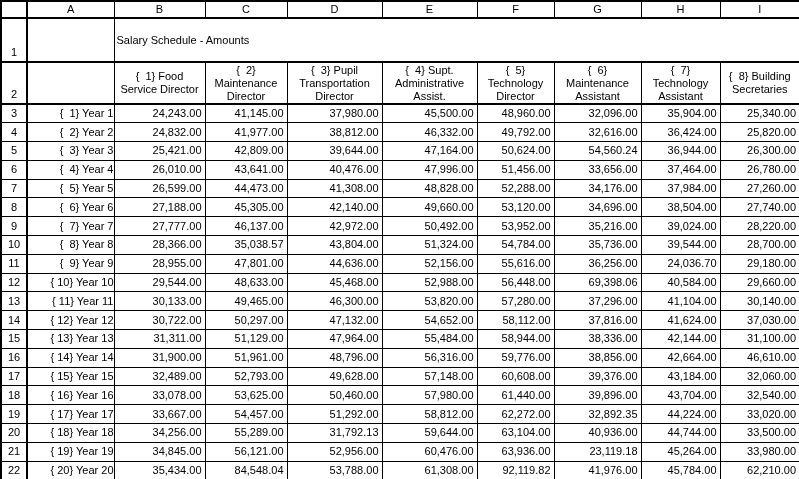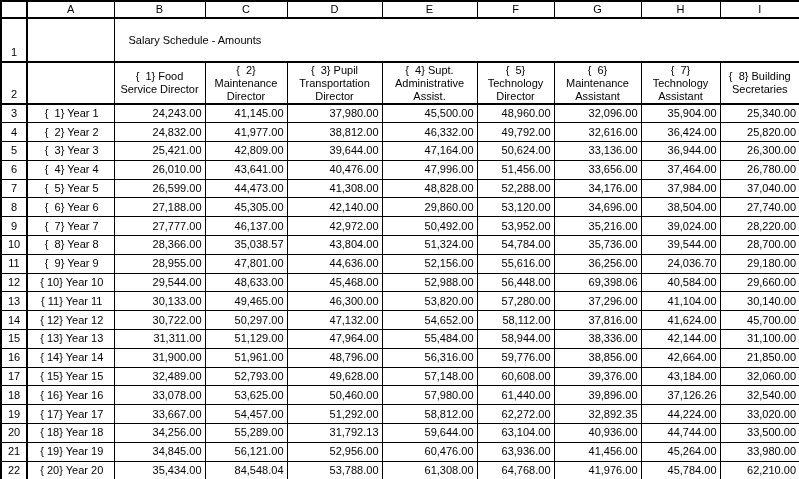--- a/index.html
+++ b/index.html
@@ -20,28 +20,28 @@
     padding: 0; overflow: hidden; color: #000000;
   }
   tr.colhead-row { height: 17px; }
   tr.colhead-row td {
     text-align: center; vertical-align: middle;
     border-bottom-width: 2px;
   }
   td.corner, td.rownum { border-right-width: 2px; text-align: center; }
   tr.title-row { height: 44px; }
   tr.title-row td { vertical-align: middle; }
-  td.title-cell { text-align: left; padding-left: 14px; }
+  td.title-cell { text-align: left; padding-left: 2px; }
   tr.header-row { height: 42px; }
   tr.header-row td { border-top-width: 2px; border-bottom-width: 2px; vertical-align: middle; }
   td.hcell { text-align: center; white-space: pre-wrap; }
   tr.title-row td.rownum, tr.header-row td.rownum { vertical-align: bottom; padding-bottom: 2px; }
   tr.data-row { height: 18.8px; }
   tr.data-row td { vertical-align: middle; }
-  td.acell { text-align: center; padding-left: 2px; white-space: pre; }
+  td.acell { text-align: right; padding-left: 2px; white-space: pre; }
   td.ncell { text-align: right; padding-right: 3px; }
 </style>
 </head>
 <body>
 
 <div>
   <table class="grid">
     <colgroup>
       <col style="width:26px">
         <col style="width:87px">
@@ -123,21 +123,21 @@
           <td class="ncell">25,820.00</td>
         </tr>
         <tr class="data-row">
           <td class="rownum">5</td>
           <td class="acell">{  3} Year 3</td>
           <td class="ncell">25,421.00</td>
           <td class="ncell">42,809.00</td>
           <td class="ncell">39,644.00</td>
           <td class="ncell">47,164.00</td>
           <td class="ncell">50,624.00</td>
-          <td class="ncell">33,136.00</td>
+          <td class="ncell">54,560.24</td>
           <td class="ncell">36,944.00</td>
           <td class="ncell">26,300.00</td>
         </tr>
         <tr class="data-row">
           <td class="rownum">6</td>
           <td class="acell">{  4} Year 4</td>
           <td class="ncell">26,010.00</td>
           <td class="ncell">43,641.00</td>
           <td class="ncell">40,476.00</td>
           <td class="ncell">47,996.00</td>
@@ -149,29 +149,29 @@
         <tr class="data-row">
           <td class="rownum">7</td>
           <td class="acell">{  5} Year 5</td>
           <td class="ncell">26,599.00</td>
           <td class="ncell">44,473.00</td>
           <td class="ncell">41,308.00</td>
           <td class="ncell">48,828.00</td>
           <td class="ncell">52,288.00</td>
           <td class="ncell">34,176.00</td>
           <td class="ncell">37,984.00</td>
-          <td class="ncell">37,040.00</td>
+          <td class="ncell">27,260.00</td>
         </tr>
         <tr class="data-row">
           <td class="rownum">8</td>
           <td class="acell">{  6} Year 6</td>
           <td class="ncell">27,188.00</td>
           <td class="ncell">45,305.00</td>
           <td class="ncell">42,140.00</td>
-          <td class="ncell">29,860.00</td>
+          <td class="ncell">49,660.00</td>
           <td class="ncell">53,120.00</td>
           <td class="ncell">34,696.00</td>
           <td class="ncell">38,504.00</td>
           <td class="ncell">27,740.00</td>
         </tr>
         <tr class="data-row">
           <td class="rownum">9</td>
           <td class="acell">{  7} Year 7</td>
           <td class="ncell">27,777.00</td>
           <td class="ncell">46,137.00</td>
@@ -233,21 +233,21 @@
         <tr class="data-row">
           <td class="rownum">14</td>
           <td class="acell">{ 12} Year 12</td>
           <td class="ncell">30,722.00</td>
           <td class="ncell">50,297.00</td>
           <td class="ncell">47,132.00</td>
           <td class="ncell">54,652.00</td>
           <td class="ncell">58,112.00</td>
           <td class="ncell">37,816.00</td>
           <td class="ncell">41,624.00</td>
-          <td class="ncell">45,700.00</td>
+          <td class="ncell">37,030.00</td>
         </tr>
         <tr class="data-row">
           <td class="rownum">15</td>
           <td class="acell">{ 13} Year 13</td>
           <td class="ncell">31,311.00</td>
           <td class="ncell">51,129.00</td>
           <td class="ncell">47,964.00</td>
           <td class="ncell">55,484.00</td>
           <td class="ncell">58,944.00</td>
           <td class="ncell">38,336.00</td>
@@ -257,21 +257,21 @@
         <tr class="data-row">
           <td class="rownum">16</td>
           <td class="acell">{ 14} Year 14</td>
           <td class="ncell">31,900.00</td>
           <td class="ncell">51,961.00</td>
           <td class="ncell">48,796.00</td>
           <td class="ncell">56,316.00</td>
           <td class="ncell">59,776.00</td>
           <td class="ncell">38,856.00</td>
           <td class="ncell">42,664.00</td>
-          <td class="ncell">21,850.00</td>
+          <td class="ncell">46,610.00</td>
         </tr>
         <tr class="data-row">
           <td class="rownum">17</td>
           <td class="acell">{ 15} Year 15</td>
           <td class="ncell">32,489.00</td>
           <td class="ncell">52,793.00</td>
           <td class="ncell">49,628.00</td>
           <td class="ncell">57,148.00</td>
           <td class="ncell">60,608.00</td>
           <td class="ncell">39,376.00</td>
@@ -280,21 +280,21 @@
         </tr>
         <tr class="data-row">
           <td class="rownum">18</td>
           <td class="acell">{ 16} Year 16</td>
           <td class="ncell">33,078.00</td>
           <td class="ncell">53,625.00</td>
           <td class="ncell">50,460.00</td>
           <td class="ncell">57,980.00</td>
           <td class="ncell">61,440.00</td>
           <td class="ncell">39,896.00</td>
-          <td class="ncell">37,126.26</td>
+          <td class="ncell">43,704.00</td>
           <td class="ncell">32,540.00</td>
         </tr>
         <tr class="data-row">
           <td class="rownum">19</td>
           <td class="acell">{ 17} Year 17</td>
           <td class="ncell">33,667.00</td>
           <td class="ncell">54,457.00</td>
           <td class="ncell">51,292.00</td>
           <td class="ncell">58,812.00</td>
           <td class="ncell">62,272.00</td>
@@ -315,31 +315,31 @@
           <td class="ncell">33,500.00</td>
         </tr>
         <tr class="data-row">
           <td class="rownum">21</td>
           <td class="acell">{ 19} Year 19</td>
           <td class="ncell">34,845.00</td>
           <td class="ncell">56,121.00</td>
           <td class="ncell">52,956.00</td>
           <td class="ncell">60,476.00</td>
           <td class="ncell">63,936.00</td>
-          <td class="ncell">41,456.00</td>
+          <td class="ncell">23,119.18</td>
           <td class="ncell">45,264.00</td>
           <td class="ncell">33,980.00</td>
         </tr>
         <tr class="data-row">
           <td class="rownum">22</td>
           <td class="acell">{ 20} Year 20</td>
           <td class="ncell">35,434.00</td>
           <td class="ncell">84,548.04</td>
           <td class="ncell">53,788.00</td>
           <td class="ncell">61,308.00</td>
-          <td class="ncell">64,768.00</td>
+          <td class="ncell">92,119.82</td>
           <td class="ncell">41,976.00</td>
           <td class="ncell">45,784.00</td>
           <td class="ncell">62,210.00</td>
         </tr>
       </tbody>
   </table>
 </div>
 
 </body></html>

